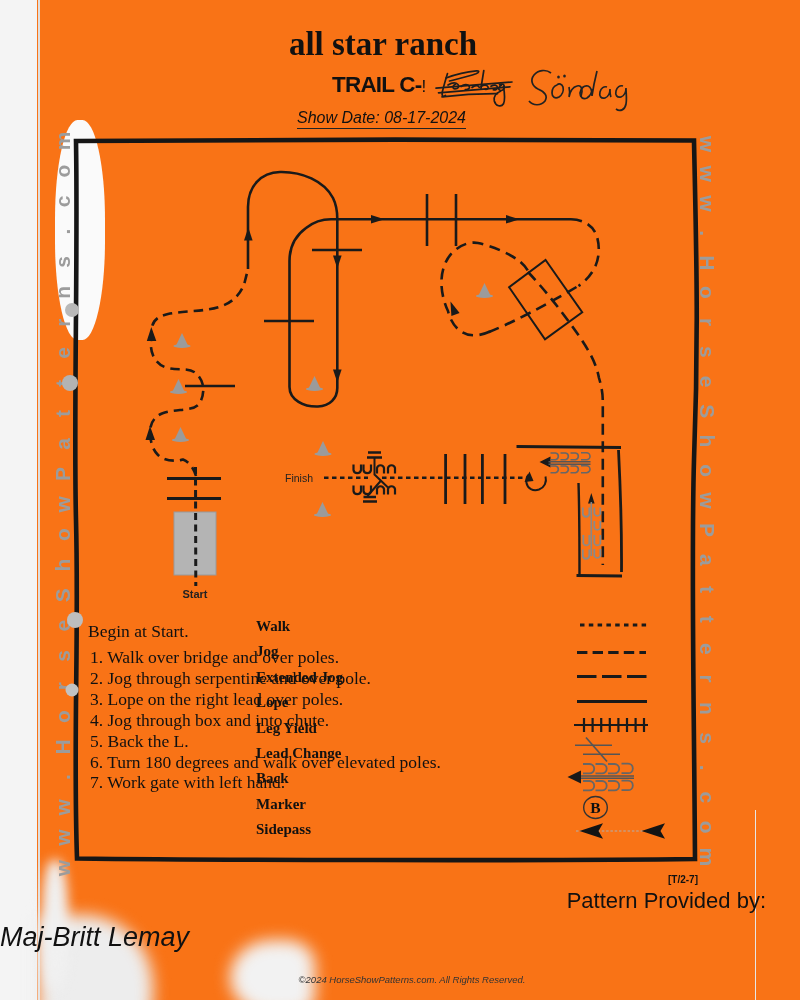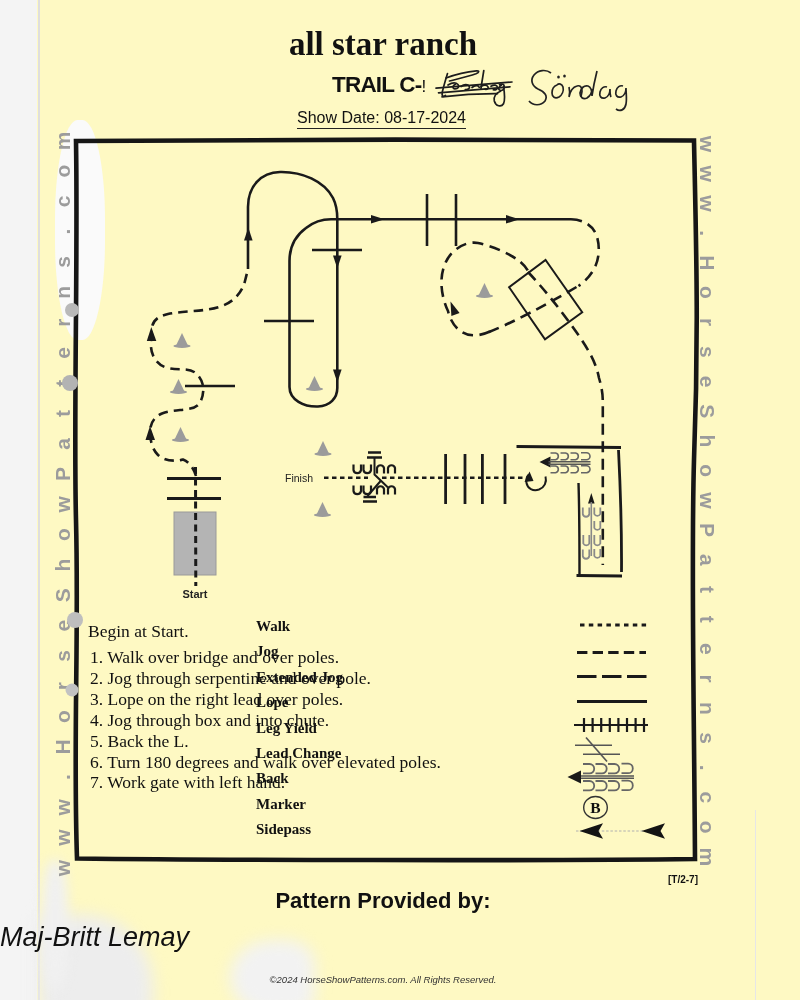--- a/index.html
+++ b/index.html
@@ -1,16 +1,16 @@
 <!DOCTYPE html>
 <html><head>
 <meta charset="utf-8">
 <style>
   html,body{margin:0;padding:0;}
-  #page{position:relative;width:800px;height:1000px;background:#fef9c3;overflow:hidden;
+  #page{position:relative;width:800px;height:1000px;background:#f97316;overflow:hidden;
         font-family:"Liberation Sans",sans-serif;}
   .abs{position:absolute;}
 </style>
 </head>
 <body>
 <div id="page">
 
   <div class="abs" style="left:0;top:0;width:37px;height:1000px;background:#f4f4f4;"></div>
 
   <div class="abs" style="left:38px;top:0;width:2px;height:1000px;background:#dedede;"></div>
@@ -22,21 +22,21 @@
   <div class="abs" style="left:42px;top:860px;width:26px;height:130px;background:#f0f0f0;border-radius:40%;filter:blur(6px);"></div>
 
   <div class="abs" style="left:55px;top:120px;width:50px;height:220px;background:#fafafa;border-radius:45%;"></div>
 
   <div class="abs" style="left:755px;top:810px;width:1px;height:190px;background:#e6e6e6;"></div>
 
   <div class="abs" style="left:0;top:26px;width:766px;text-align:center;font-family:'Liberation Serif',serif;font-weight:bold;font-size:33px;color:#111;">all star ranch</div>
 
   <div class="abs" style="left:332px;top:72px;font-weight:bold;font-size:22.5px;letter-spacing:-0.8px;color:#111;">TRAIL C-<span style="font-weight:normal;font-size:17px;">!</span></div>
 
-  <div class="abs" style="left:297px;top:109px;font-size:16px;color:#111;border-bottom:1.5px solid #222;padding-bottom:1px;">Show Date: 08-17-2024</div>
+  <div class="abs" style="left:297px;top:109px;font-style:italic;font-size:16px;color:#111;border-bottom:1.5px solid #222;padding-bottom:1px;">Show Date: 08-17-2024</div>
 
   <svg class="abs" style="left:0;top:0;" width="800" height="1000" viewBox="0 0 800 1000" fill="none">
 
     <path d="M76,141 C 180,139.5 560,139 694,140.5 C 696,240 699,330 694,460 C 691,560 694,700 695,859 C 540,861 200,860 77,858.5 C 73,740 79,640 76,520 C 73.5,420 78,260 76,141 Z" stroke="#161616" stroke-width="4.6" fill="none"></path>
 
     <g fill="#9c9c9c" font-family="Liberation Sans, sans-serif" font-size="21" font-weight="bold">
       <text transform="translate(62 868.0) rotate(-90)" x="0" y="7.5" text-anchor="middle">w</text>
       <text transform="translate(62 837.7) rotate(-90)" x="0" y="7.5" text-anchor="middle">w</text>
       <text transform="translate(62 807.4) rotate(-90)" x="0" y="7.5" text-anchor="middle">w</text>
       <text transform="translate(62 777.1) rotate(-90)" x="0" y="7.5" text-anchor="middle">.</text>
@@ -349,18 +349,18 @@
     6. Turn 180 degrees and walk over elevated poles.<br>
     7. Work gate with left hand.
   </div>
 
   <div class="abs" style="left:256px;top:614px;width:300px;text-align:left;font-family:'Liberation Serif',serif;font-weight:bold;font-size:15px;color:#111;line-height:25.4px;">
     Walk<br>Jog<br>Extended Jog<br>Lope<br>Leg Yield<br>Lead Change<br>Back<br>Marker<br>Sidepass
   </div>
 
   <div class="abs" style="left:598px;top:874px;width:100px;text-align:right;font-weight:bold;font-size:10px;color:#111;">[T/2-7]</div>
 
-  <div class="abs" style="left:0;top:888px;width:766px;text-align:center;font-weight:bold;font-size:22px;color:#111;">Pattern Provided by:</div>
+  <div class="abs" style="left:0;top:888px;width:766px;text-align:right;font-weight:normal;font-size:22px;color:#111;">Pattern Provided by:</div>
 
   <div class="abs" style="left:0;top:922px;width:766px;font-style:italic;font-size:27px;color:#111;">Maj-Britt Lemay</div>
 
-  <div class="abs" style="left:0;top:974px;width:766px;text-align:center;font-style:italic;font-size:9.5px;color:#333;">©2024 HorseShowPatterns.com. All Rights Reserved.</div>
+  <div class="abs" style="left:0;top:974px;width:766px;text-align:center;font-style:italic;font-size:9.5px;color:#333;padding-left:29px;">©2024 HorseShowPatterns.com. All Rights Reserved.</div>
 </div>
 
 </body></html>

